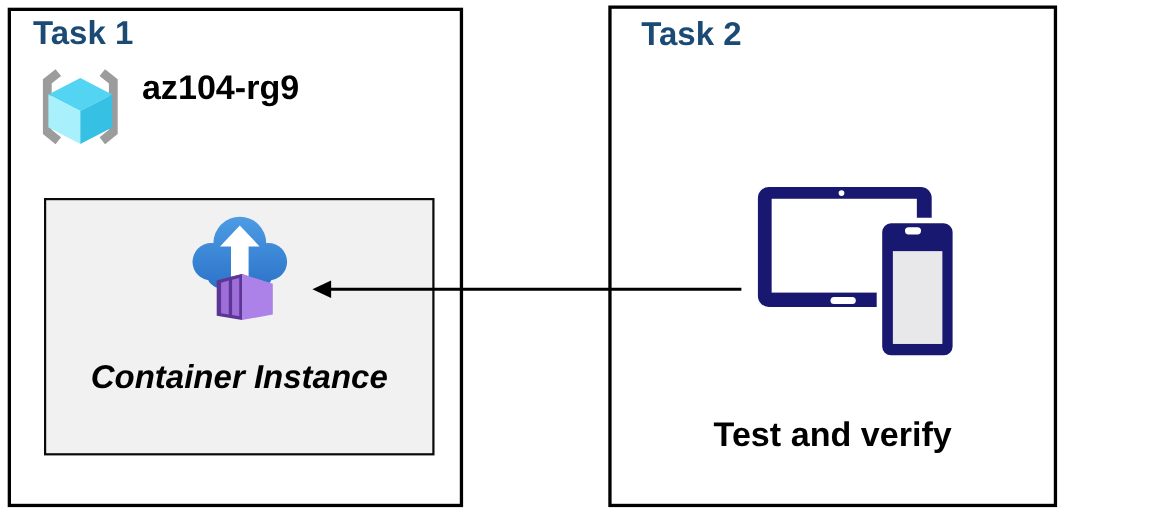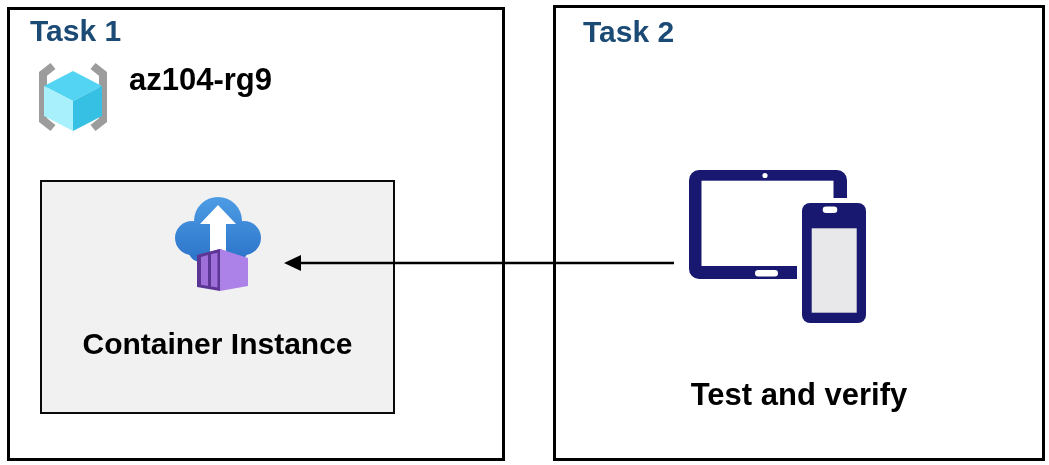--- a/index.html
+++ b/index.html
@@ -8,28 +8,28 @@
     --cube_top:#53D4F2; --cube_left:#A8F0FB; --cube_right:#36C0E3;
     --cloud_light:#4D9CE4; --cloud_dark:#2B72C8;
     --purple_dark:#5B3694; --purple_mid:#9E6FD9; --purple_light:#AC82E8; --purple_top:#7C4EBD;
     --device_navy:#181870; --device_screen:#E8E8EA; --arrow_color:#000000;
   }
   *{margin:0;padding:0;box-sizing:border-box;}
   html,body{background:#fff;}
   body{font-family:"Liberation Sans","DejaVu Sans",sans-serif;}
   .stage{position:relative;width:1049px;height:465px;background:#fff;overflow:hidden;}
   .panel{position:absolute;background:#fff;border:3px solid var(--panel_border);}
-  .panel-task1{left:7px;top:7px;width:498px;height:454px;}
-  .panel-task2{left:553px;top:5px;width:492px;height:456px;}
+  .panel-task1{left:7px;top:7px;width:414px;height:454px;}
+  .panel-task2{left:553px;top:5px;width:408px;height:456px;}
   .task-title{position:absolute;font-size:30px;font-weight:bold;color:var(--heading_blue);white-space:nowrap;}
   .panel-task1 .task-title{left:20px;top:4px;}
   .panel-task2 .task-title{left:27px;top:7px;}
   .rg-row{position:absolute;left:23px;top:52px;display:flex;align-items:flex-start;height:70px;}
   .rg-name{font-size:31px;font-weight:bold;color:var(--text_black);margin-left:16px;white-space:nowrap;}
-  .ci-card{position:absolute;left:30px;top:170px;width:355px;height:234px;background:var(--card_bg);border:2px solid #0a0a0a;}
+  .ci-card{position:absolute;left:30px;top:170px;width:355px;height:234px;background:var(--card_bg);border:2px solid #0a0a0a;font-style:italic;}
   .ci-icon{position:absolute;left:126px;top:10px;}
   .ci-label{position:absolute;left:0;top:145px;width:100%;text-align:center;font-size:30px;font-weight:bold;color:var(--text_black);white-space:nowrap;}
   .devices-icon{position:absolute;left:129px;top:158px;}
   .t2-caption{position:absolute;left:0;top:342px;width:100%;text-align:center;font-size:31px;font-weight:bold;color:var(--text_black);white-space:nowrap;margin-top:27px;}
   .arrow-overlay{position:absolute;left:280px;top:248px;width:400px;height:30px;z-index:5;pointer-events:none;}
 </style>
 </head>
 <body>
 
 <div class="stage">

